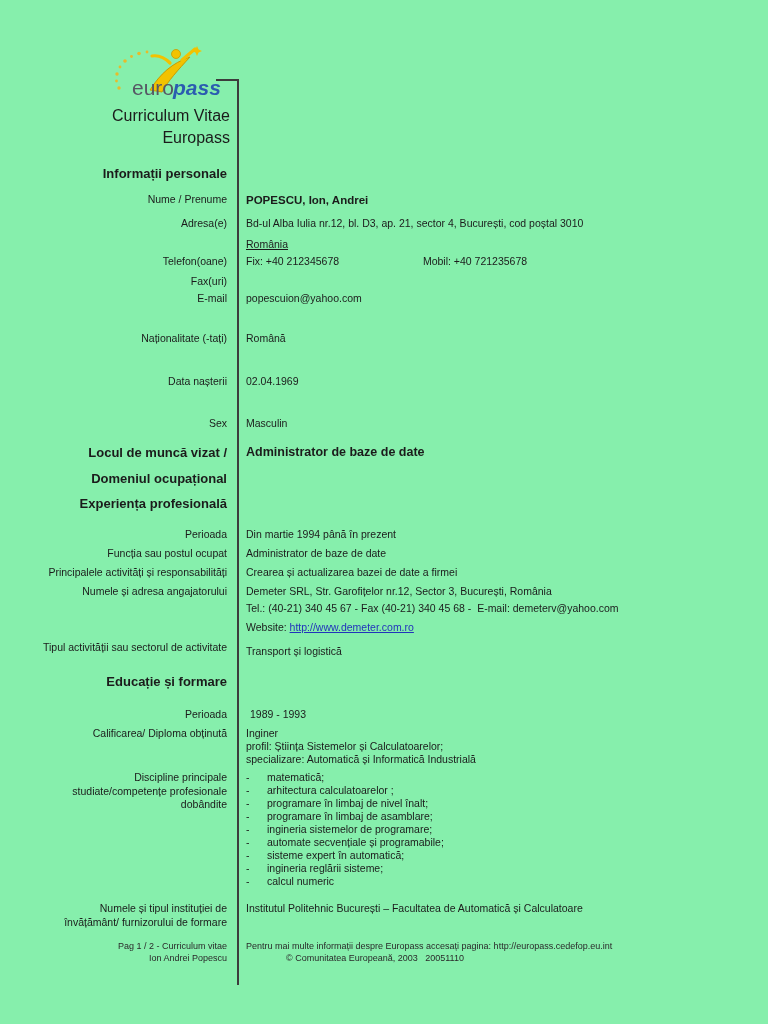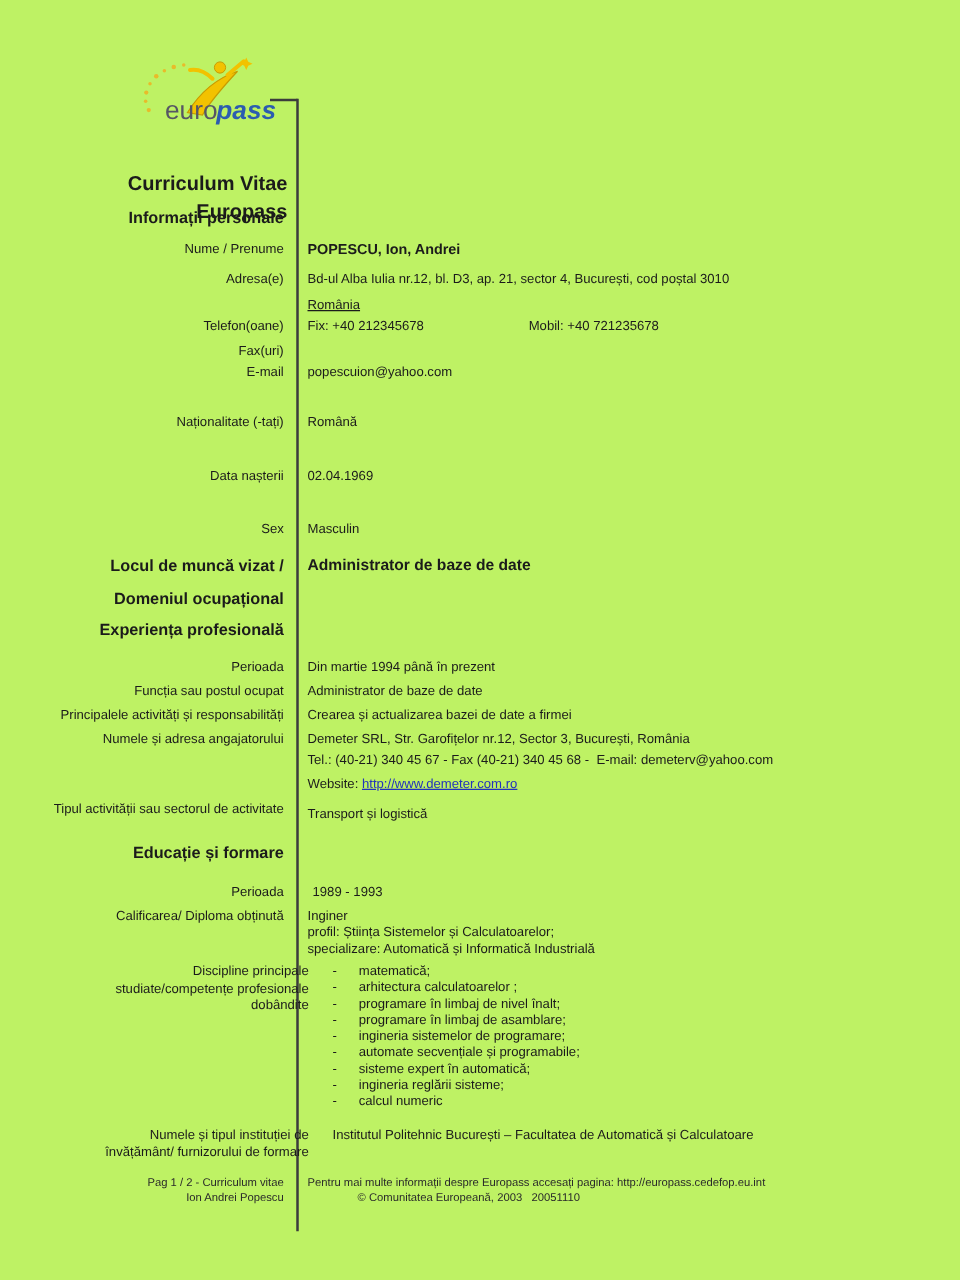--- a/index.html
+++ b/index.html
@@ -1,37 +1,37 @@
 <!DOCTYPE html>
 <html><head>
 <meta charset="utf-8">
 <style>
   html,body { margin:0; padding:0; background:#ffffff; }
   .page {
-    position:relative; width:768px; height:1024px; background:#bef264;
+    position:relative; width:768px; height:1024px; background:#86efac;
     font-family:"Liberation Sans", sans-serif; color:#1b1b1b; overflow:hidden;
   }
   .row { position:absolute; left:0; width:656px; display:flex; align-items:flex-start; }
   .lbl { width:227px; text-align:right; font-size:10.5px; line-height:13px; flex-shrink:0; }
   .val { margin-left:19px; font-size:10.5px; line-height:13px; flex:1; padding-right:31px; }
   .heading { font-size:13px; font-weight:bold; line-height:16px; }
   .title-block { position:absolute; top:105px; left:0; width:230px; text-align:right;
-    font-size:16px; font-weight:bold; line-height:22px;margin-top:32px; }
+    font-size:16px; font-weight:normal; line-height:22px; }
   .divider { position:absolute; left:237px; top:79px; width:2px; height:906px; background:#3c3c3c; }
   .notch { position:absolute; left:216px; top:79px; width:22px; height:2px; background:#3c3c3c; }
   .logo { position:absolute; left:110px; top:44px; width:128px; height:58px; }
   .name-val { font-size:11.5px; font-weight:bold; line-height:14px; }
   .job-val { font-size:12.5px; font-weight:bold; line-height:15px; }
   .job-lbl-line2 { margin-top:10px; }
   .addr-line2 { margin-top:8px;text-decoration:underline; }
   .emp-line2 { margin-top:4px; }
   .emp-line3 { margin-top:6px; }
   .phone-fix { display:inline-block; width:174px; }
   .link { color:#2233bb; text-decoration:underline; }
-  .lh135 { line-height:13.5px;margin-left:20px; }
+  .lh135 { line-height:13.5px; }
   .bullet-line { display:flex; }
   .bullet-dash { width:21px; flex-shrink:0; }
   .footer-lbl { width:227px; text-align:right; font-size:9px; line-height:11.5px; flex-shrink:0; color:#2a2a2a; }
   .footer-val { margin-left:19px; font-size:9px; line-height:11.5px; color:#2a2a2a; }
   .pre { white-space:pre-wrap;padding-left:40px; }
 </style>
 </head>
 <body>
 
 <div class="page">

